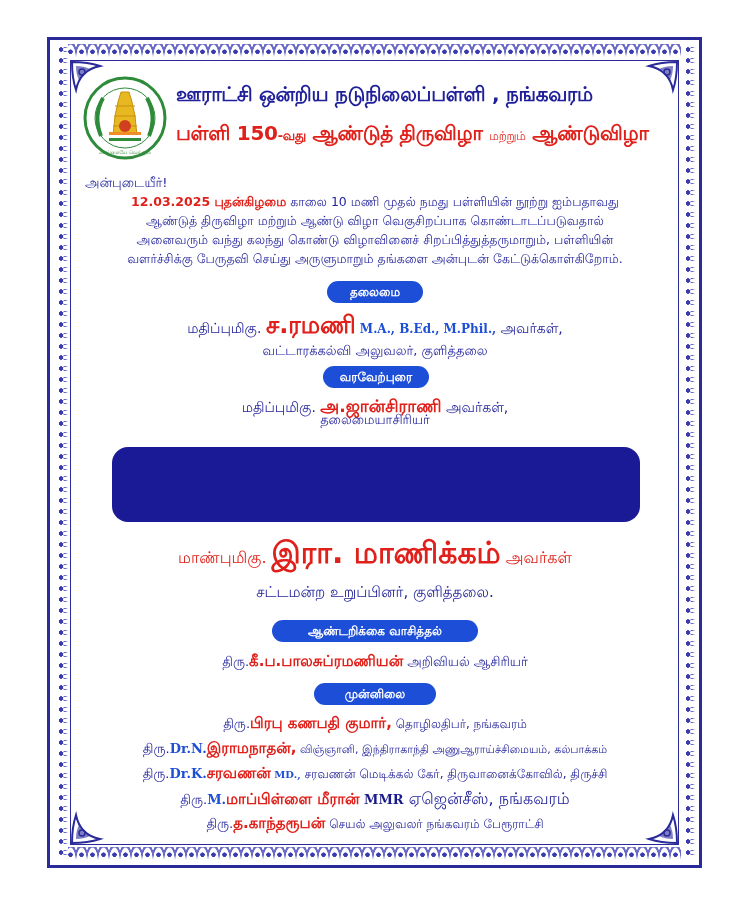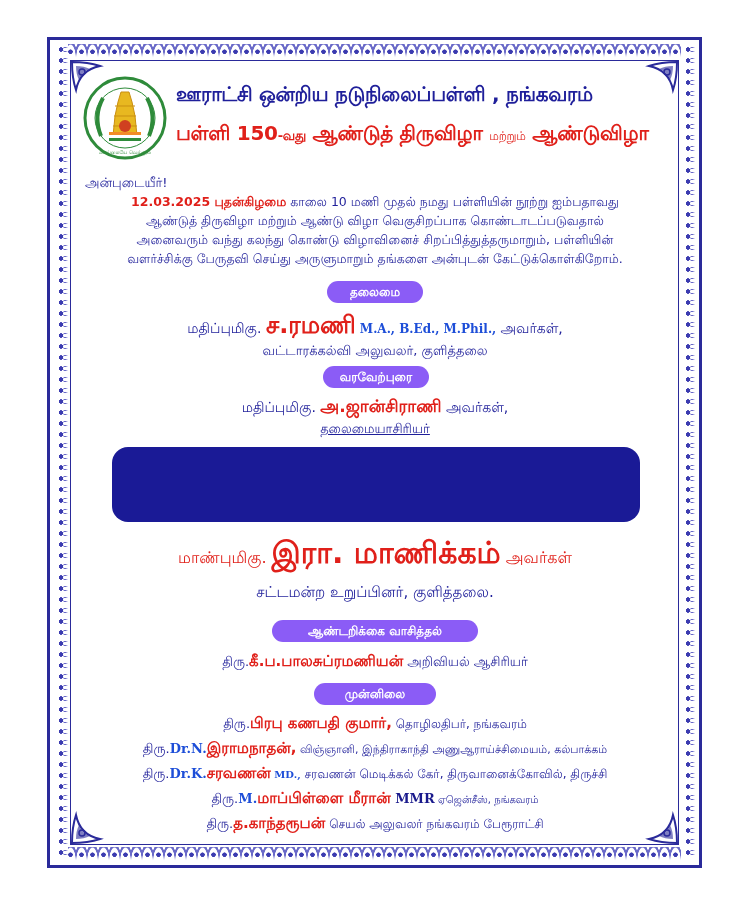--- a/index.html
+++ b/index.html
@@ -39,21 +39,21 @@
 
   .title1 { left:176px; top:82px; font-size:20px; font-weight:bold; color:#1f1f9a; letter-spacing:-0.3px; }
   .title2 { left:176px; top:121px; font-size:20px; font-weight:bold; color:#e0201a; letter-spacing:-0.3px; }
   .title2 .small { font-size:13px; font-weight:bold; }
   .title2 .mid { font-size:12px; font-weight:normal; }
 
   .salute { left:85px; top:175px; font-size:13px; color:#1f1f9a; }
   .para { font-size:12.5px; color:#1f1f9a; line-height:19px; }
   .para .red { color:#e0201a; font-weight:bold; }
 
-  .pill { position:absolute; background:#8b5cf6; color:#fff; font-weight:bold;
+  .pill { position:absolute; background:#1d4ed8; color:#fff; font-weight:bold;
           border-radius:12px; text-align:center; font-size:12px; line-height:22px; height:22px; }
 
   .line { font-size:13px; color:#1f1f9a; }
   .red-big { color:#e0201a; font-weight:bold; }
   .deg { color:#1d4ed8; font-family:"DejaVu Serif", "Liberation Serif", serif; font-weight:bold; font-size:12px; }
 
   .banner { position:absolute; left:112px; top:447px; width:528px; height:75px;
             background:#1a1a96; border-radius:16px; color:#fff; text-align:center;
             font-weight:bold; font-size:15px; line-height:22px; box-sizing:border-box; padding-top:4px; }
   .banner .num { font-size:21px; font-weight:900; }
@@ -135,21 +135,21 @@
 <div class="pill" style="left:327px; top:281px; width:96px;">தலைமை</div>
 <div class="abs center line" style="top:311px; font-size:14px;">
   <span>மதிப்புமிகு. </span><span class="red-big" style="font-size:24px; font-weight:900;">ச.ரமணி</span><span class="deg"> M.A., B.Ed., M.Phil., </span><span>அவர்கள்,</span>
 </div>
 <div class="abs center line" style="top:343px;">வட்டாரக்கல்வி அலுவலர், குளித்தலை</div>
 
 <div class="pill" style="left:323px; top:366px; width:106px;">வரவேற்புரை</div>
 <div class="abs center line" style="top:396px; font-size:14px;">
   <span>மதிப்புமிகு. </span><span class="red-big" style="font-size:17px; font-weight:900;">அ.ஜான்சிராணி</span><span> அவர்கள்,</span>
 </div>
-<div class="abs center line" style="top:421px;text-decoration:underline;">தலைமையாசிரியர்</div>
+<div class="abs center line" style="top:412px;">தலைமையாசிரியர்</div>
 
 <div class="banner">
 </div>
 
 <div class="abs center mla" style="top:535px;">
   <span>மாண்புமிகு. </span><span class="big">இரா. மாணிக்கம்</span><span> அவர்கள்</span>
 </div>
 <div class="abs center line" style="top:583px; font-size:15px;">சட்டமன்ற உறுப்பினர், குளித்தலை.</div>
 
 <div class="pill" style="left:272px; top:620px; width:206px;">ஆண்டறிக்கை வாசித்தல்</div>
@@ -162,17 +162,17 @@
 <div class="abs center line" style="top:714px;">
   <span>திரு.</span><span class="red-big" style="font-size:15px;">பிரபு கணபதி குமார்,</span><span style="font-size:12px;"> தொழிலதிபர், நங்கவரம்</span>
 </div>
 <div class="abs center line" style="top:739px;">
   <span>திரு.</span><span class="deg" style="font-size:13px;">Dr.N.</span><span class="red-big" style="font-size:15px;">இராமநாதன்,</span><span style="font-size:11px;"> விஞ்ஞானி, இந்திராகாந்தி அணுஆராய்ச்சிமையம், கல்பாக்கம்</span>
 </div>
 <div class="abs center line" style="top:764px;">
   <span>திரு.</span><span class="deg" style="font-size:13px;">Dr.K.</span><span class="red-big" style="font-size:15px;">சரவணன்</span><span class="deg" style="font-size:10px;"> MD.,</span><span style="font-size:12px;"> சரவணன் மெடிக்கல் கேர், திருவானைக்கோவில், திருச்சி</span>
 </div>
 <div class="abs center line" style="top:789px;">
-  <span>திரு.</span><span class="deg" style="font-size:13px;">M.</span><span class="red-big" style="font-size:15px;">மாப்பிள்ளை மீரான்</span><span class="navy-serif"> MMR</span><span style="font-size:10px;"> ஏஜென்சீஸ், நங்கவரம்</span>
+  <span>திரு.</span><span class="deg" style="font-size:13px;">M.</span><span class="red-big" style="font-size:15px;">மாப்பிள்ளை மீரான்</span><span class="navy-serif"> MMR</span><span style="font-size:16px;"> ஏஜென்சீஸ், நங்கவரம்</span>
 </div>
 <div class="abs center line" style="top:814px;">
   <span>திரு.</span><span class="red-big" style="font-size:15px;">த.காந்தரூபன்</span><span style="font-size:12px;"> செயல் அலுவலர் நங்கவரம் பேரூராட்சி</span>
 </div>
 
 </body></html>

